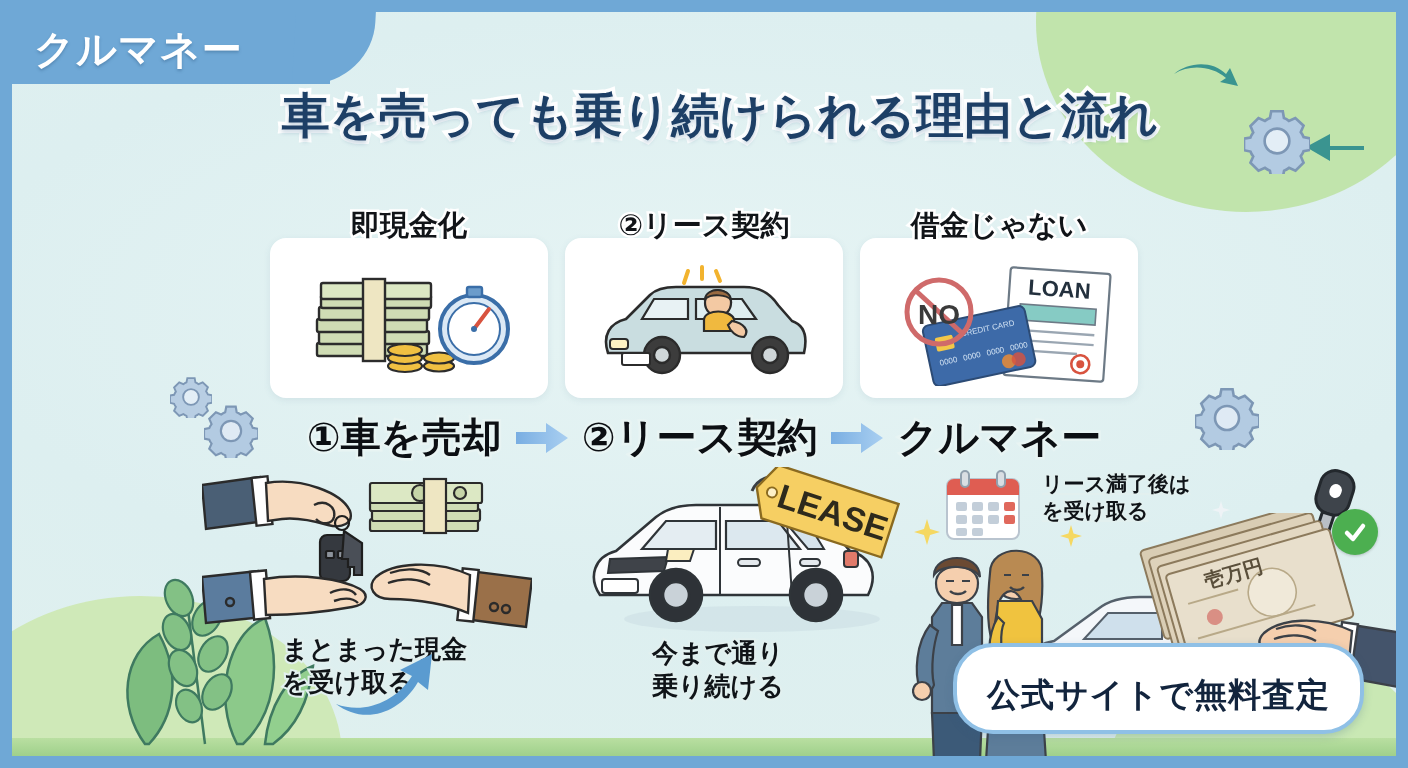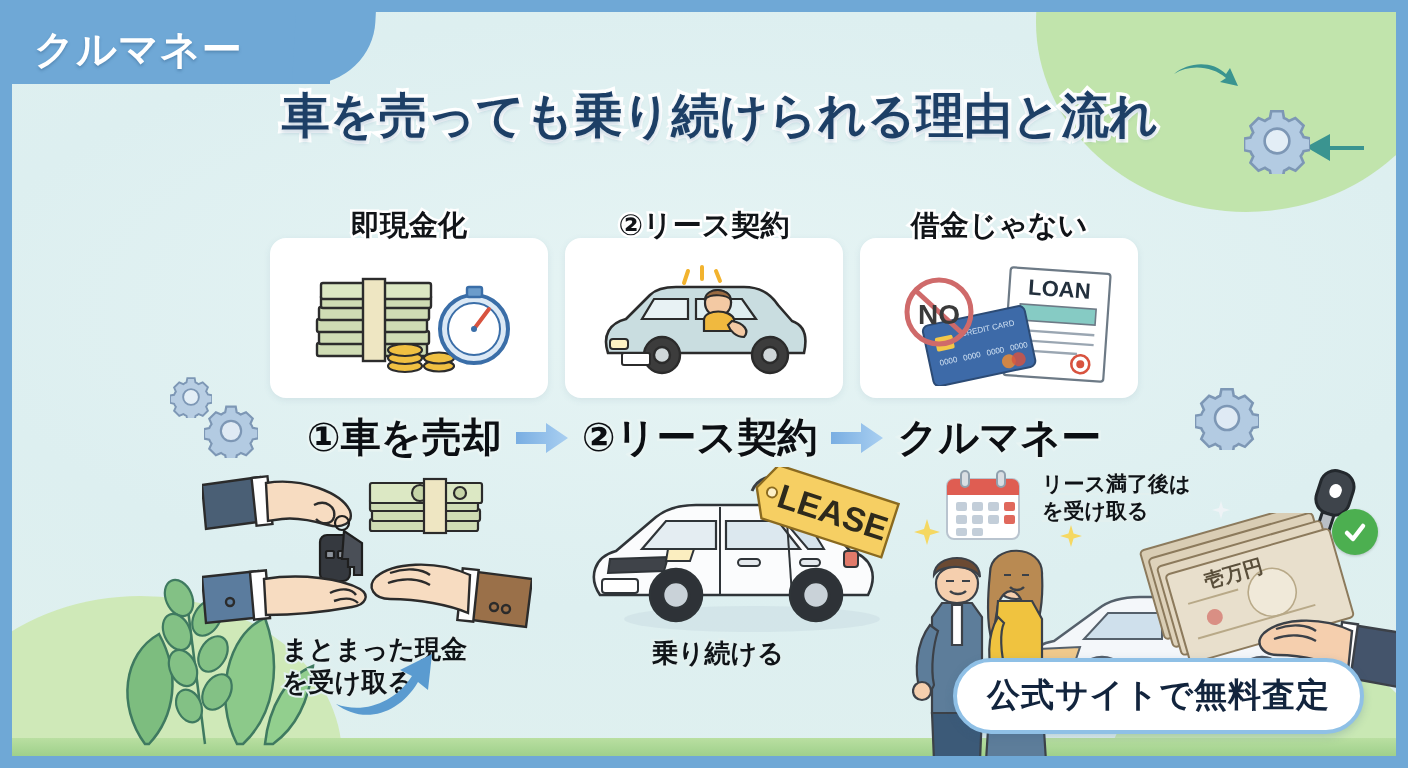--- a/index.html
+++ b/index.html
@@ -174,21 +174,21 @@
     position:absolute; left:505px; top:625px;
     width:110px; height:80px; z-index:16;
   }
 
   
   .cta {
     position:absolute; right:32px; bottom:22px;
     background:#ffffff;
     border:4px solid #8fc0e6;
     border-radius:40px;
-    padding:11px 30px 12px;
+    padding:26px 30px 12px;
     box-shadow:0 3px 8px rgba(50,90,130,.22);
     z-index:40;
   }
   .cta-text {
     font-size:33px; font-weight:bold; color:#12243d;
     white-space:nowrap; letter-spacing:1px;
   }
 
   
   .gear { position:absolute; }
@@ -489,20 +489,21 @@
           <g>
             <path d="M180 24 C186 10 202 6 212 14" fill="none" stroke="#3b3f44" stroke-width="3"></path>
             <g transform="rotate(18 264 42)">
               <path d="M196 18 L322 18 L322 74 L196 74 L182 46 Z" fill="#f6cf63" stroke="#8a6a20" stroke-width="2.4"></path>
               <circle cx="198" cy="46" r="5" fill="#fdf0c6" stroke="#8a6a20" stroke-width="2"></circle>
               <text x="262" y="58" font-family="'Liberation Sans',sans-serif" font-size="34" font-weight="bold" fill="#2e2a1c" text-anchor="middle">LEASE</text>
             </g>
           </g>
         </svg>
         <div class="caption cap-2">
+          <div>今まで通り</div>
           <div>乗り続ける</div>
         </div>
       </div>
 
       <div class="panel panel-3">
 
         <svg class="calendar-icon" style="left:32px; top:2px;" width="78" height="74" viewBox="0 0 78 74">
           <rect x="3" y="10" width="72" height="60" rx="7" fill="#ffffff" stroke="#b9c4cf" stroke-width="2"></rect>
           <path d="M3 17 a7 7 0 0 1 7-7 h58 a7 7 0 0 1 7 7 v9 H3 Z" fill="#df5d52"></path>
           <rect x="17" y="2" width="8" height="16" rx="4" fill="#d9dee3" stroke="#90a0ae" stroke-width="2"></rect>

